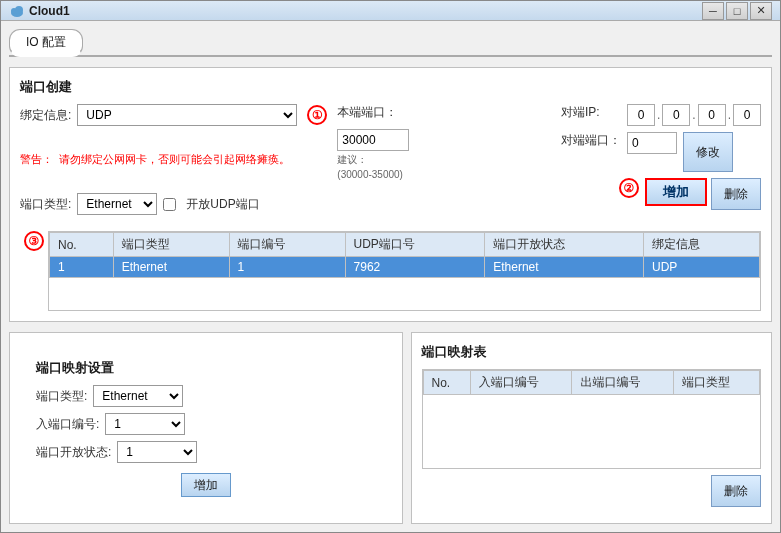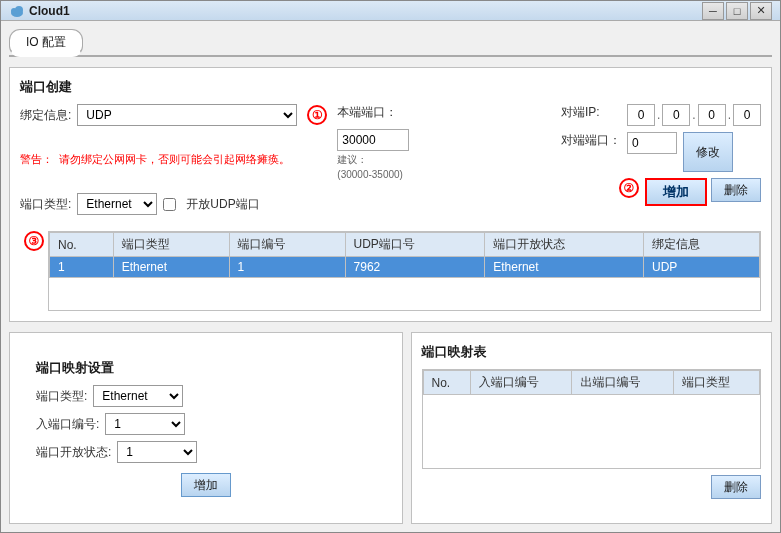--- a/index.html
+++ b/index.html
@@ -18,21 +18,21 @@
     .row { display: flex; align-items: center; margin-bottom: 6px; gap: 6px; }
     label { color: #333; white-space: nowrap; }
     .warning { color: red; font-size: 11px; }
     select { border: 1px solid #999; background: white; padding: 2px 4px; height: 22px; cursor: pointer; }
     .select-udp { width: 220px; }
     .select-sm { width: 80px; }
     .select-md { width: 90px; }
     input[type="text"] { border: 1px solid #aaa; padding: 1px 4px; height: 22px; }
     input[type="checkbox"] { margin-right: 4px; cursor: pointer; }
     .btn { border: 1px solid #7a9cc5; background: linear-gradient(to bottom, #ddeeff, #b8d4ef); padding: 3px 12px; cursor: pointer; color: #1a1a1a; height: 40px; white-space: nowrap; }
-    .btn-delete { border: 1px solid #7a9cc5; background: linear-gradient(to bottom, #ddeeff, #b8d4ef); padding: 3px 12px; cursor: pointer; color: #1a1a1a; height: 24px; }
+    .btn-delete { border: 1px solid #7a9cc5; background: linear-gradient(to bottom, #ddeeff, #b8d4ef); padding: 3px 12px; cursor: pointer; color: #1a1a1a; height: 32px; }
     .ip-group { display: flex; align-items: center; gap: 2px; }
     .ip-input { width: 28px; text-align: center; border: 1px solid #aaa; padding: 1px 2px; height: 22px; }
     .ip-dot { color: #666; }
     .right-row { display: flex; align-items: flex-start; gap: 6px; }
     .suggest { font-size: 10px; color: #666; }
     .table-container { border: 1px solid #c0c0c0; margin-top: 4px; overflow: hidden; flex: 1; }
     .data-table { width: 100%; border-collapse: collapse; }
     .data-table th { background: #dce8f5; border: 1px solid #c0c0c0; padding: 3px 8px; text-align: left; font-weight: normal; color: #333; }
     .data-table td { border: 1px solid #c0c0c0; padding: 3px 8px; color: #1a1a1a; }
     .data-table tr.selected td { background: #4a8fd8; color: white; }

